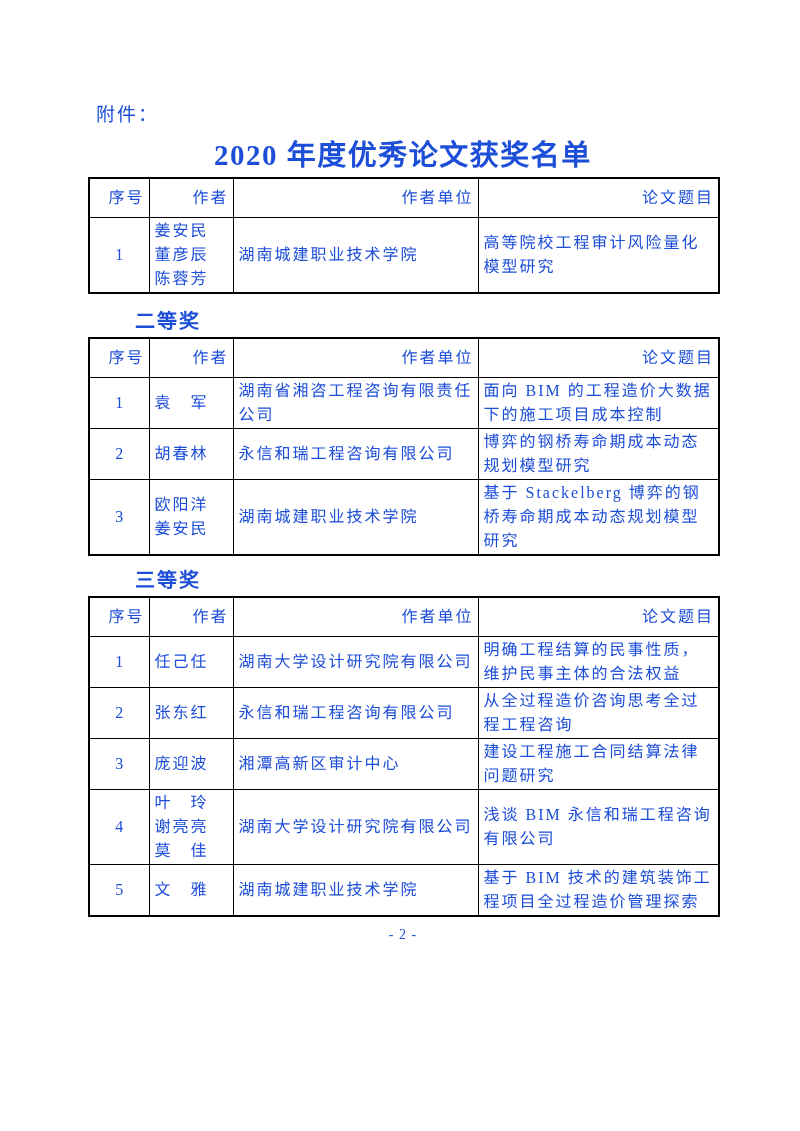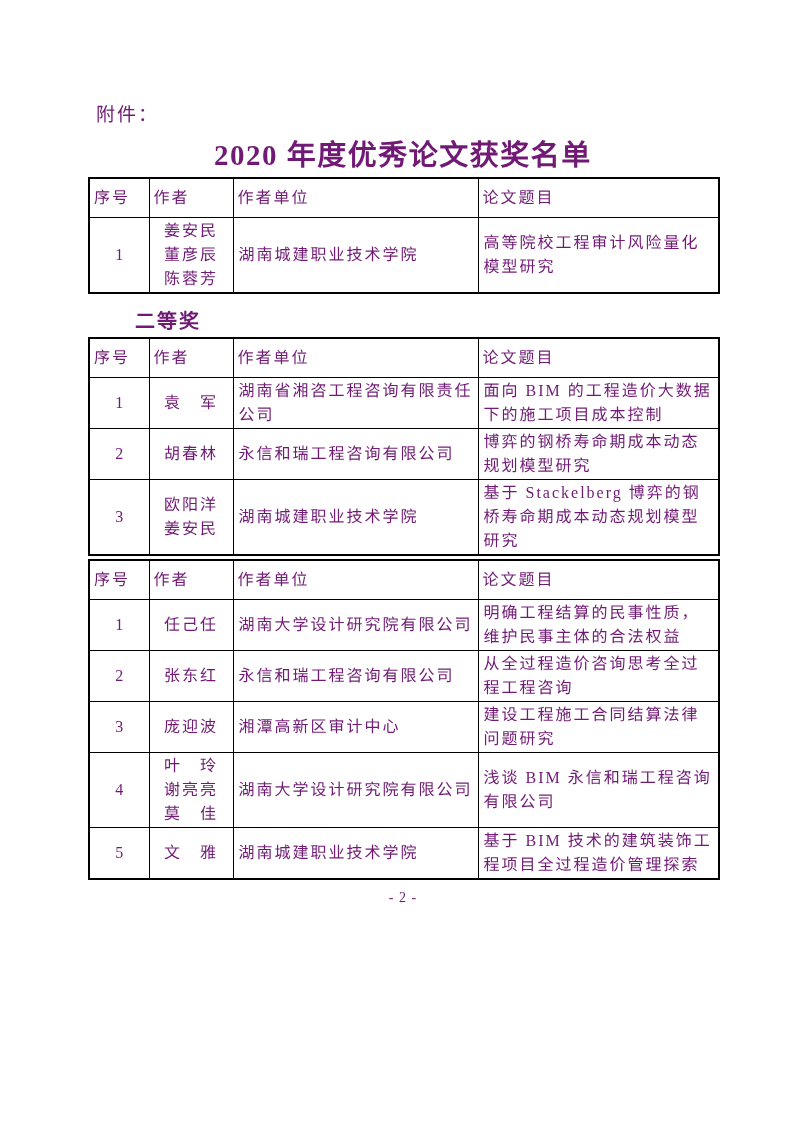--- a/index.html
+++ b/index.html
@@ -2,21 +2,21 @@
 <html lang="zh-CN"><head>
 <meta charset="utf-8">
 <style>
   * { box-sizing: border-box; }
   html, body { margin: 0; padding: 0; background: #ffffff; }
   .page {
     position: relative;
     width: 800px;
     height: 963px;
     background: #ffffff;
-    color: #701a75;
+    color: #1d4ed8;
     padding: 0 82px 0 88px;
     font-family: "Liberation Serif", "DejaVu Serif", serif;
     overflow: hidden;
   }
   .attachment {
     padding-top: 103px;
     margin: 0 0 0 8px;
     font-size: 19px;
     line-height: 24px;
     letter-spacing: 2px;
@@ -55,32 +55,32 @@
     border: 1px solid #000;
     font-size: 16px;
     letter-spacing: 2px;
     vertical-align: middle;
     overflow: hidden;
   }
   .award-table th {
     font-weight: 400;
     padding: 7px 4px;
     line-height: 24px;
-    text-align: left;
+    text-align: right;
   }
   .award-table td {
     padding: 1px 5px;
     line-height: 24px;
   }
   col.col-no      { width: 60px; }
   col.col-authors { width: 84px; }
   col.col-unit    { width: 245px; }
   col.col-title   { width: 241px; }
   td.c-no      { text-align: center; letter-spacing: 0; }
-  td.c-authors { text-align: center; white-space: pre-line; }
+  td.c-authors { white-space: pre-line; }
   td.c-unit, td.c-title { text-align: left; }
 
   .page-number {
     margin-top: 9px;
     text-align: center;
     font-size: 14px;
     line-height: 18px;
     letter-spacing: 1px;
   }
 </style>
@@ -156,20 +156,21 @@
               <td class="c-authors">欧阳洋
 姜安民</td>
               <td class="c-unit">湖南城建职业技术学院</td>
               <td class="c-title">基于 Stackelberg 博弈的钢桥寿命期成本动态规划模型研究</td>
             </tr>
           </tbody>
     </table>
   </section>
 
   <section class="award-section">
+    <h2 class="award-heading">三等奖</h2>
     <table class="award-table">
       <colgroup>
         <col class="col-no">
         <col class="col-authors">
         <col class="col-unit">
         <col class="col-title">
       </colgroup>
       <thead>
         <tr>
           <th>序号</th>

